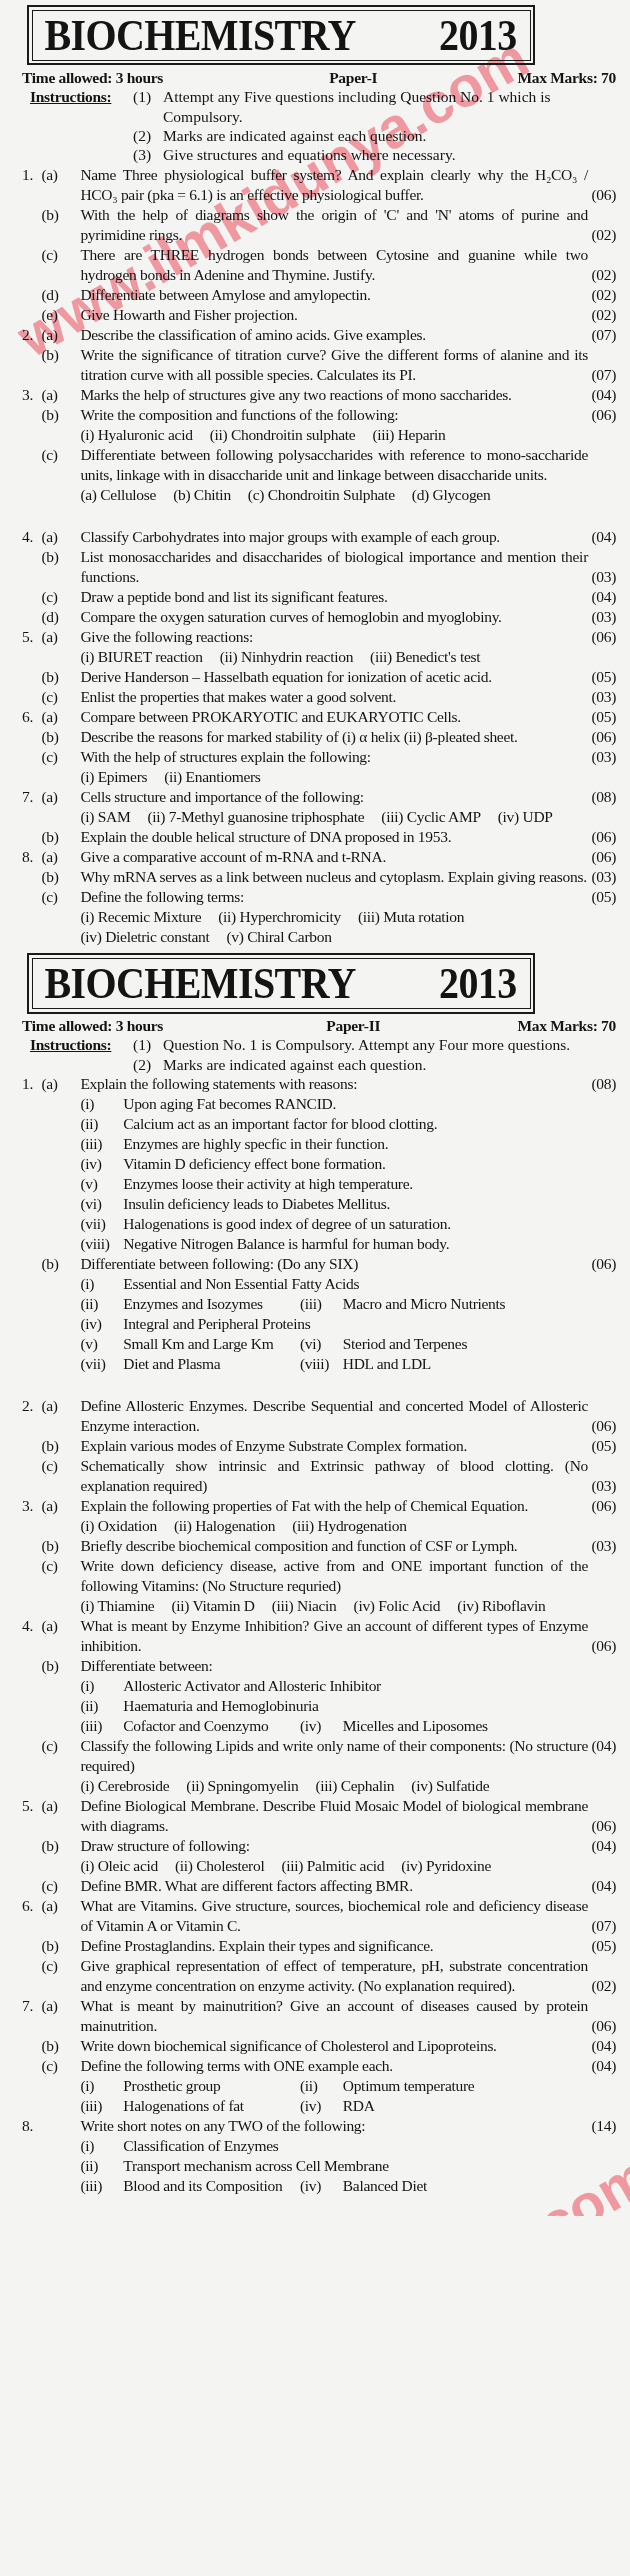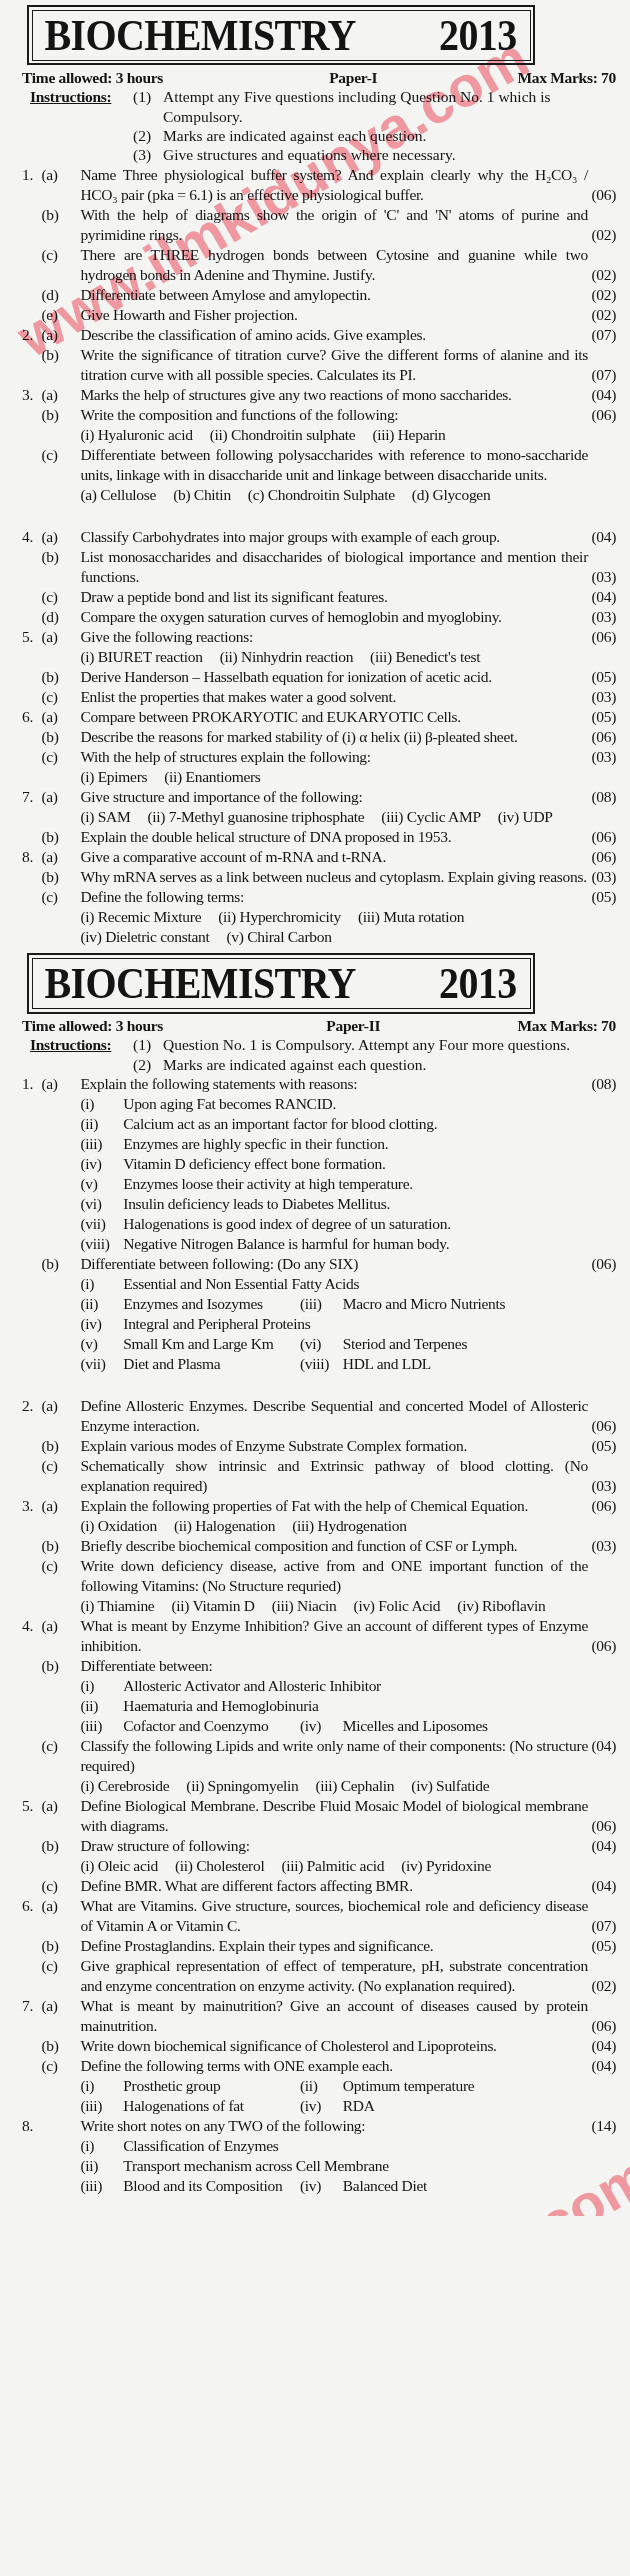--- a/index.html
+++ b/index.html
@@ -263,21 +263,21 @@
             <span class="q-part">(c)</span>
             <div class="q-text"><span>With the help of structures explain the following:</span><div class="sub-items">
                 <span class="sub-item">(i) Epimers</span>
                 <span class="sub-item">(ii) Enantiomers</span>
               </div></div>
             <span class="q-marks" style="align-self: flex-start;">(03)</span>
           </div>
           <div class="q-row">
             <span class="q-num">7.</span>
             <span class="q-part">(a)</span>
-            <div class="q-text"><span>Give structure and importance of the following:</span><div class="sub-items">
+            <div class="q-text"><span>Cells structure and importance of the following:</span><div class="sub-items">
                 <span class="sub-item">(i) SAM</span>
                 <span class="sub-item">(ii) 7-Methyl guanosine triphosphate</span>
                 <span class="sub-item">(iii) Cyclic AMP</span>
                 <span class="sub-item">(iv) UDP</span>
               </div></div>
             <span class="q-marks" style="align-self: flex-start;">(08)</span>
           </div>
           <div class="q-row">
             <span class="q-num"></span>
             <span class="q-part">(b)</span>

